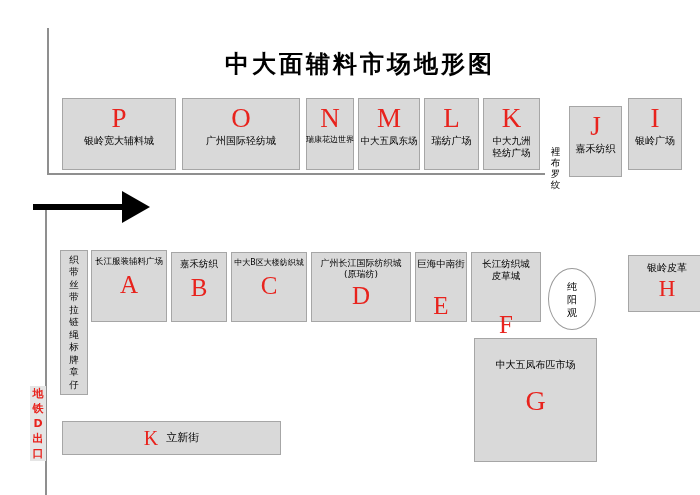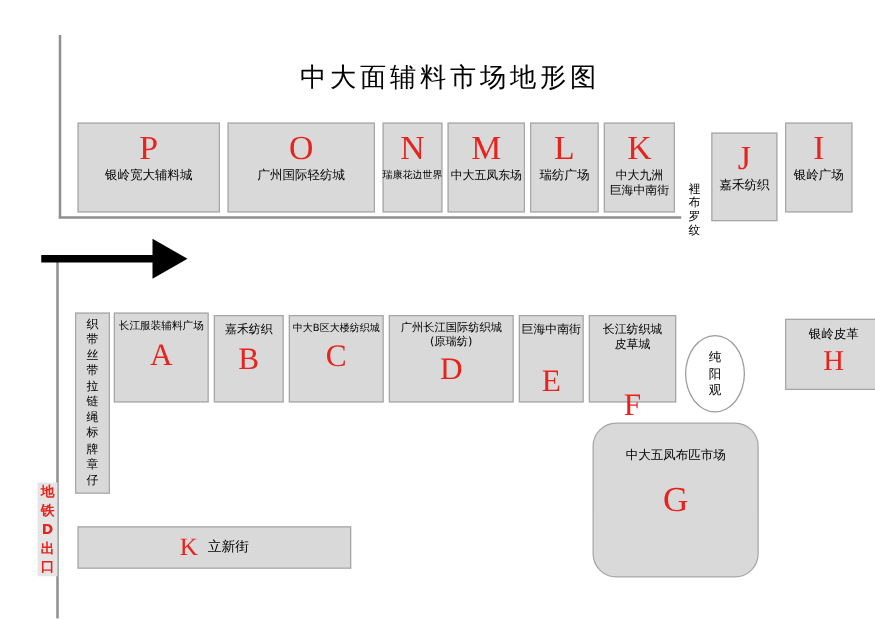--- a/index.html
+++ b/index.html
@@ -1,21 +1,21 @@
 <!DOCTYPE html>
 <html><head>
 <meta charset="utf-8">
 <style>
   * { margin:0; padding:0; box-sizing:border-box; }
   html,body { background:#ffffff; }
   body { font-family:"DejaVu Sans","Liberation Sans",sans-serif; }
   .canvas { position:relative; width:700px; height:495px; background:#ffffff; overflow:hidden; }
 
   .title { position:absolute; left:20px; top:48px; width:680px; text-align:center;
-           font-size:21px; font-weight:normal; color:#000; letter-spacing:3px; }
+           font-size:24px; font-weight:bold; color:#000; letter-spacing:3px; }
 
   .line { position:absolute; background:#8f8f8f; }
 
   .arrow-shaft { position:absolute; left:33px; top:204px; width:90px; height:6px; background:#000; }
   .arrow-head  { position:absolute; left:122px; top:191px; width:0; height:0;
                  border-top:16px solid transparent; border-bottom:16px solid transparent;
                  border-left:28px solid #000; }
 
   .block { position:absolute; background:#d9d9d9; border:1px solid #a6a6a6;
            display:flex; flex-direction:column; align-items:center; }
@@ -85,21 +85,21 @@
     <div class="letter">M</div>
     <div class="bname" style="font-size:9.5px;white-space:nowrap;">中大五凤东场</div>
   </div>
   <div class="block top-block" style="left:424px;top:98px;width:55px;height:72px;">
     <div class="letter">L</div>
     <div class="bname">瑞纺广场</div>
   </div>
   <div class="block top-block" style="left:483px;top:98px;width:57px;height:72px;">
     <div class="letter">K</div>
     <div class="bname" style="font-size:9.5px;">中大九洲
-巨海中南街</div>
+轻纺广场</div>
   </div>
   <div class="block top-block" style="left:569px;top:106px;width:53px;height:71px;">
     <div class="letter">J</div>
     <div class="bname">嘉禾纺织</div>
   </div>
   <div class="block top-block" style="left:628px;top:98px;width:54px;height:72px;">
     <div class="letter">I</div>
     <div class="bname">银岭广场</div>
   </div>
 
@@ -137,21 +137,21 @@
   </div>
   <div class="block mid-block" style="left:604px;top:255px;width:78px;height:57px;padding-top:6px;margin-left:24px;">
     <div class="bname" style="font-size:10px;">银岭皮革</div>
     <div class="letter" style="font-size:23px;line-height:26px;margin-top:1px;">H</div>
   </div>
 
   <div class="temple">
     <div class="vcol">纯阳观</div>
   </div>
 
-  <div class="block g-block" style="left:474px;top:338px;width:133px;height:124px;border-radius:19px;">
+  <div class="block g-block" style="left:474px;top:338px;width:123px;height:124px;">
     <div class="bname">中大五凤布匹市场</div>
     <div class="letter">G</div>
   </div>
 
   <div class="block street-block" style="left:62px;top:421px;width:219px;height:34px;">
     <div class="letter">K</div>
     <div class="bname">立新街</div>
   </div>
 
   <div class="vcol metro-label">地铁D出口</div>

